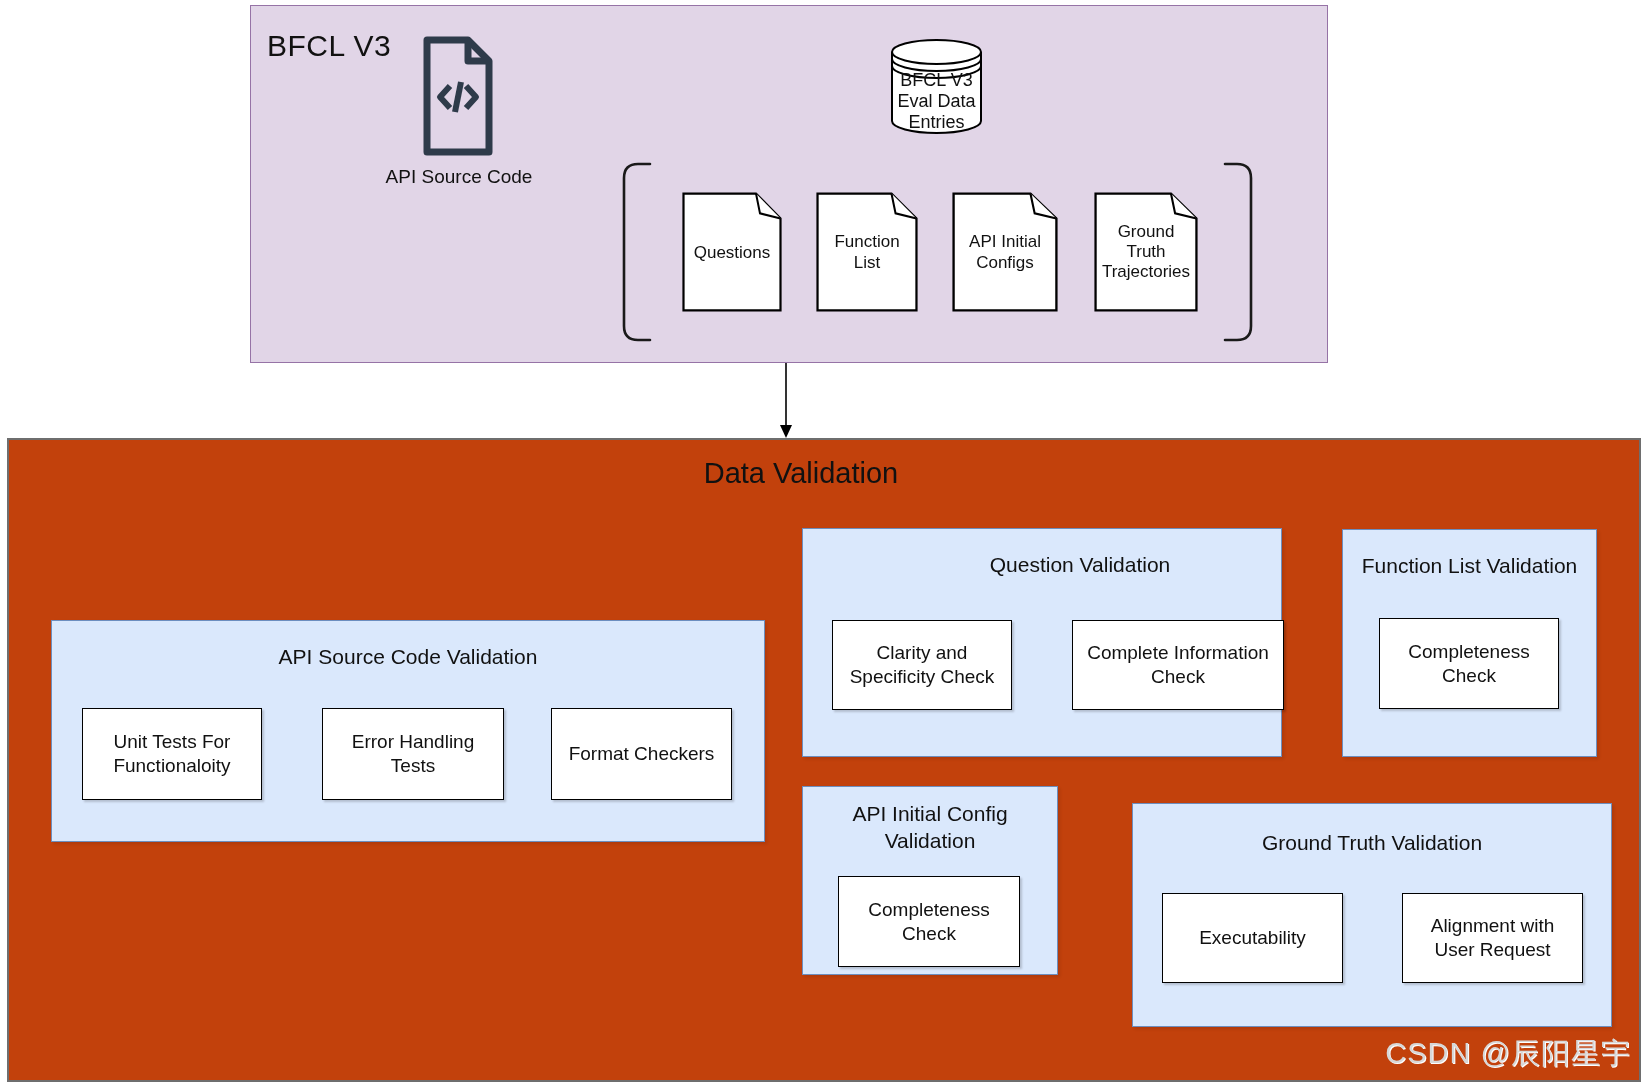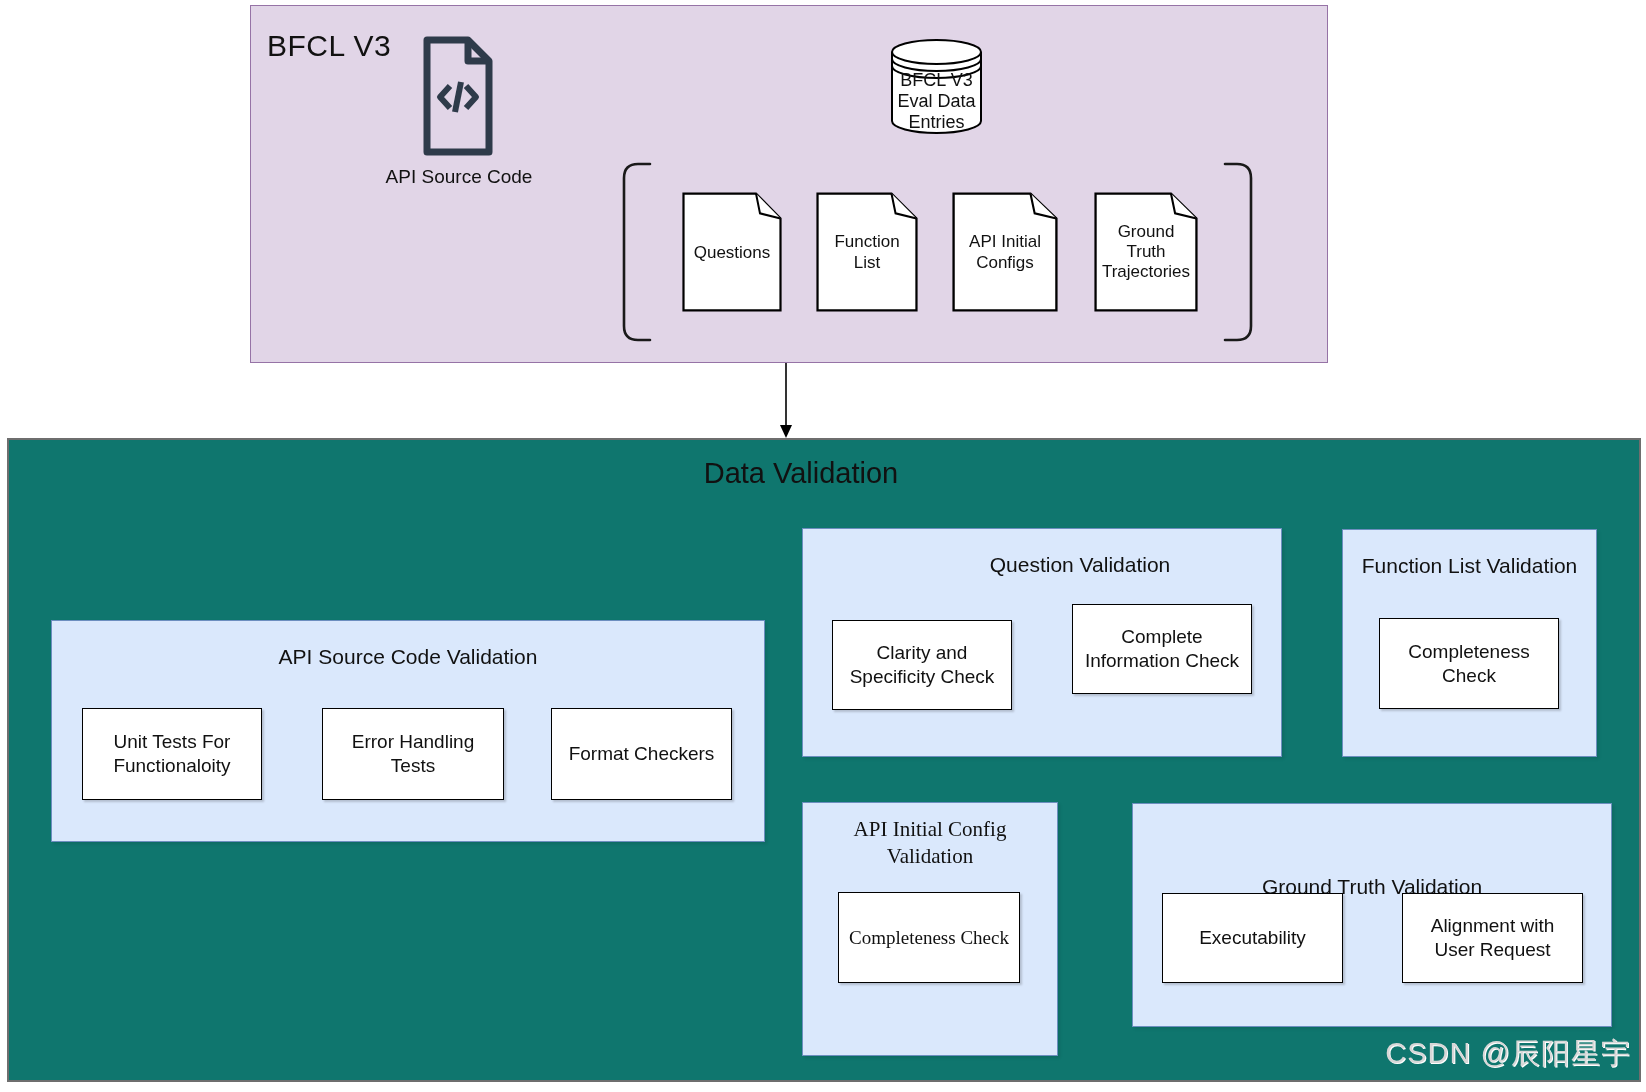--- a/index.html
+++ b/index.html
@@ -21,21 +21,21 @@
   }
   .doc{box-sizing:border-box;}
   .doc svg{position:absolute;left:0;top:0;width:100%;height:100%;}
   .doc .doc-label{
     position:absolute;left:0;top:0;right:0;bottom:0;display:flex;align-items:center;justify-content:center;
     text-align:center;font-size:17px;line-height:21px;padding:0 5px;box-sizing:border-box;
   }
   
   .gray-panel{
     left:7px;top:438px;width:1634px;height:644px;
-    background:#0f766e;border:2px solid #6E6E6E;box-sizing:border-box;
+    background:#c2410c;border:2px solid #6E6E6E;box-sizing:border-box;
   }
   .dv-title{left:0;top:17px;width:1584px;text-align:center;font-size:29px;}
   .blue-box{
     background:#DAE8FC;border:1px solid #6C8EBF;box-sizing:border-box;
     box-shadow:2px 2px 3px rgba(0,0,0,0.10);
   }
   .blue-title{position:absolute;left:0;width:100%;text-align:center;font-size:21px;line-height:27px;}
   .white-box{
     position:absolute;background:#ffffff;border:1.5px solid #000;box-sizing:border-box;
     display:flex;align-items:center;justify-content:center;text-align:center;
@@ -128,35 +128,35 @@
     <div class="abs blue-box" style="left:42px;top:180px;width:714px;height:222px;">
       <div class="blue-title" style="top:22px;">API Source Code Validation</div>
       <div class="white-box" style="left:30px;top:87px;width:180px;height:92px;">Unit Tests For Functionaloity</div>
       <div class="white-box" style="left:270px;top:87px;width:182px;height:92px;">Error Handling Tests</div>
       <div class="white-box" style="left:499px;top:87px;width:181px;height:92px;">Format Checkers</div>
     </div>
 
     <div class="abs blue-box" style="left:793px;top:88px;width:480px;height:229px;">
       <div class="blue-title" style="top:22px;padding-left:38px;">Question Validation</div>
       <div class="white-box" style="left:29px;top:91px;width:180px;height:90px;">Clarity and Specificity Check</div>
-      <div class="white-box" style="left:269px;top:75px;width:180px;height:90px;">Complete Information Check</div>
+      <div class="white-box" style="left:269px;top:91px;width:212px;height:90px;">Complete Information Check</div>
     </div>
 
     <div class="abs blue-box" style="left:1333px;top:89px;width:255px;height:228px;">
       <div class="blue-title" style="top:22px;">Function List Validation</div>
       <div class="white-box" style="left:36px;top:88px;width:180px;height:91px;">Completeness Check</div>
     </div>
 
-    <div class="abs blue-box" style="left:793px;top:362px;width:256px;height:254px;font-family:Liberation Serif, serif;">
+    <div class="abs blue-box" style="left:793px;top:346px;width:256px;height:189px;">
       <div class="blue-title" style="top:13px;padding:0 26px;box-sizing:border-box;">API Initial Config Validation</div>
       <div class="white-box" style="left:35px;top:89px;width:182px;height:91px;">Completeness Check</div>
     </div>
 
     <div class="abs blue-box" style="left:1123px;top:363px;width:480px;height:224px;">
-      <div class="blue-title" style="top:25px;margin-top:44px;">Ground Truth Validation</div>
+      <div class="blue-title" style="top:25px;">Ground Truth Validation</div>
       <div class="white-box" style="left:29px;top:89px;width:181px;height:90px;">Executability</div>
       <div class="white-box" style="left:269px;top:89px;width:181px;height:90px;">Alignment with User Request</div>
     </div>
 
     <div class="abs watermark">CSDN @辰阳星宇</div>
   </div>
 
 </div>
 
 </body></html>

